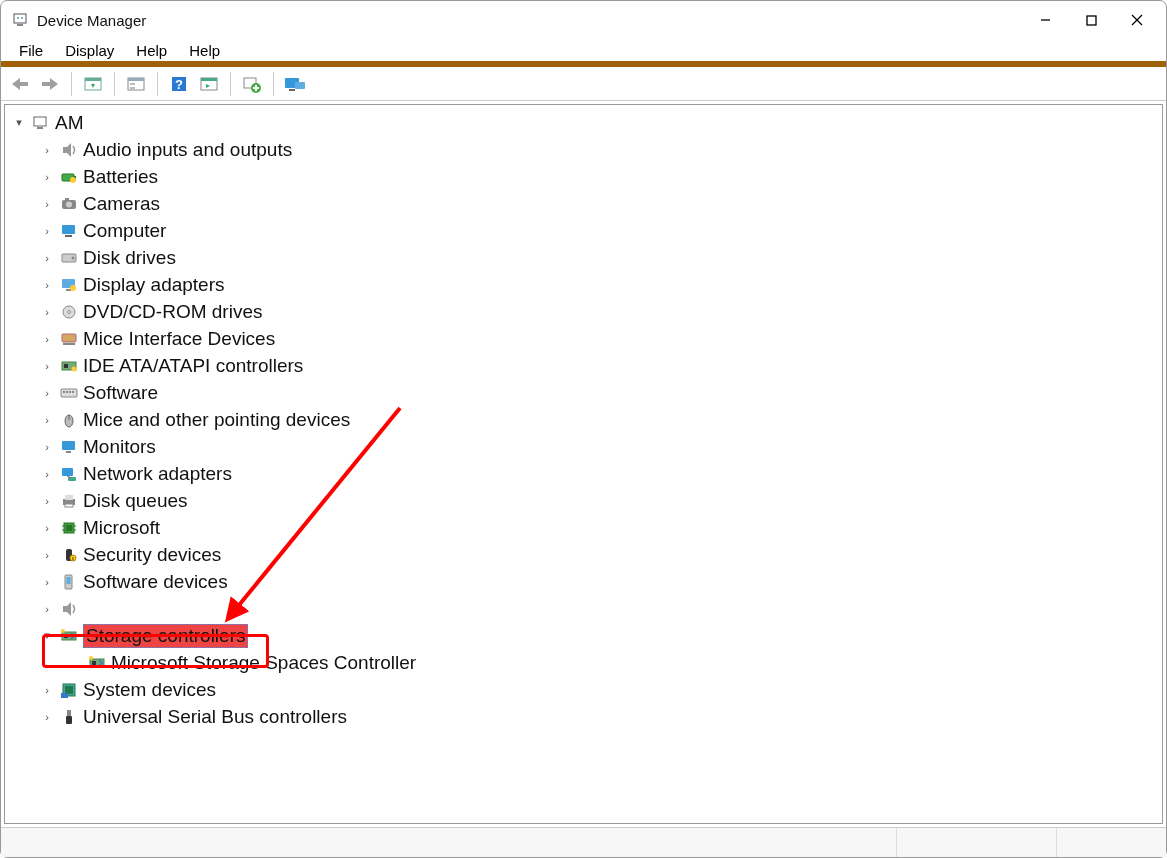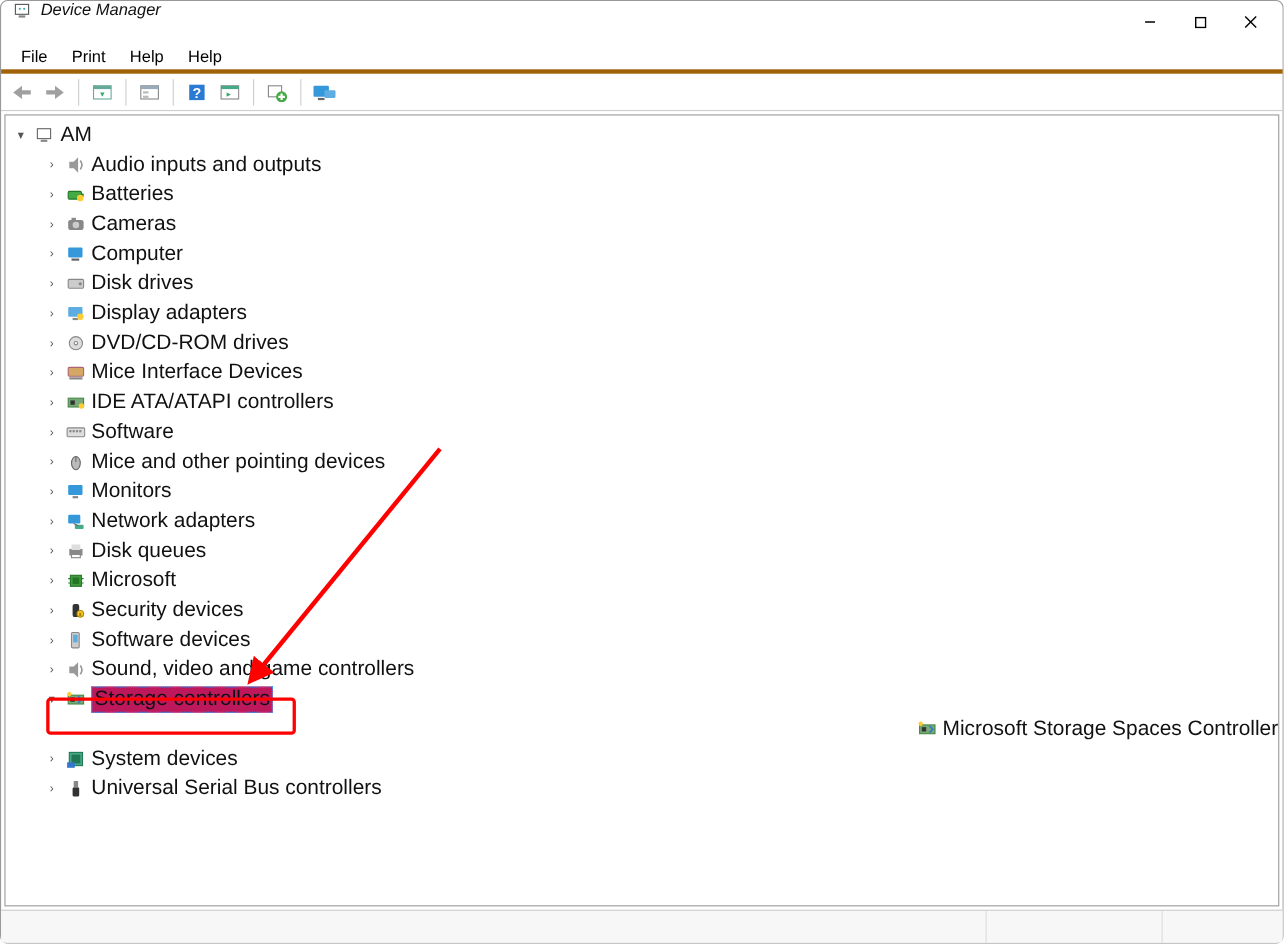--- a/index.html
+++ b/index.html
@@ -17,36 +17,36 @@
       height: 100%;
       border: 1px solid #999;
       border-radius: 7px;
       background: #fff;
       display: flex;
       flex-direction: column;
     }
     .titlebar {
       height: 38px;
       display: flex;
+      align-items: center;
       padding: 0 6px 0 10px;
       gap: 8px;
-      font-style: italic;
     }
     .titlebar .app-icon { width: 18px; height: 18px; display:flex; align-items:center; justify-content:center;}
     .titlebar .title { font-size: 15px; color: #111; }
     .titlebar .spacer { flex: 1; }
     .win-ctrls { display: flex; align-items: center; }
     .win-ctrl { width: 46px; height: 32px; display: flex; align-items: center; justify-content: center; cursor: pointer; }
     .menubar {
       height: 28px;
       display: flex;
       align-items: center;
       padding: 0 8px;
       gap: 2px;
-      border-bottom: 4px solid #a16207;
+      border-bottom: 6px solid #a16207;
     }
     .menu-item { padding: 3px 10px; cursor: pointer; font-size: 15px; }
     .toolbar {
       height: 34px;
       display: flex;
       align-items: center;
       padding: 2px 6px;
       gap: 4px;
       border-bottom: 1px solid #ccc;
     }
@@ -79,21 +79,21 @@
       display:flex; align-items:center; justify-content:center;
       color:#555;
       font-size: 11px;
     }
     .tree-row .dev-icon {
       width: 20px; height:20px;
       display:flex; align-items:center; justify-content:center;
     }
     .tree-row .label { font-size: 19px; color:#111; }
     .tree-row.selected .label {
-      background: #be185d;
+      background: #ef4444;
       border: 1px dotted #3399ff;
       padding: 0 2px;
     }
     .highlight-box {
       position: absolute;
       border: 3px solid #ff0000;
       border-radius: 4px;
       pointer-events: none;
     }
     .arrow-annot {
@@ -139,21 +139,21 @@
           <svg width="12" height="12">
             <line x1="1" y1="1" x2="11" y2="11" stroke="#000" stroke-width="1.3"></line>
             <line x1="11" y1="1" x2="1" y2="11" stroke="#000" stroke-width="1.3"></line>
           </svg>
         </div>
     </div>
   </div>
 
   <div class="menubar">
     <div class="menu-item">File</div>
-    <div class="menu-item">Print</div>
+    <div class="menu-item">Display</div>
     <div class="menu-item">Help</div>
     <div class="menu-item">Help</div>
   </div>
 
   <div class="toolbar">
     <div class="tbtn">
         <svg width="18" height="14">
           <polygon points="9,1 1,7 9,13 9,9 17,9 17,5 9,5" fill="#a0a0a0"></polygon>
         </svg>
       </div>
@@ -409,35 +409,34 @@
           <span class="label">Software devices</span>
         </div>
         <div class="tree-row" style="padding-left: 34px;">
           <span class="expander">›</span>
           <span class="dev-icon">
             <svg width="18" height="18" viewBox="0 0 18 18">
               <polygon points="3,6 7,6 11,2 11,16 7,12 3,12" fill="#999"></polygon>
               <path d="M13 5 Q16 9 13 13" fill="none" stroke="#999" stroke-width="1.5"></path>
             </svg>
           </span>
-          <span class="label">Sound, video and game controllers</span>
         </div>
         <div class="tree-row selected" style="padding-left: 34px;">
           <span class="expander">▾</span>
           <span class="dev-icon">
             <svg width="18" height="18" viewBox="0 0 18 18">
               <rect x="2" y="5" width="14" height="8" fill="#7a7" stroke="#484"></rect>
               <rect x="4" y="7" width="4" height="4" fill="#333"></rect>
               <path d="M11 6 l3 3 l-3 3" fill="none" stroke="#37c" stroke-width="1.5"></path>
               <circle cx="3" cy="4" r="2" fill="#fc3"></circle>
             </svg>
           </span>
           <span class="label">Storage controllers</span>
         </div>
-        <div class="tree-row" style="padding-left: 62px; justify-content: flex-end;">
+        <div class="tree-row" style="padding-left: 62px;">
           <span class="expander"></span>
           <span class="dev-icon">
             <svg width="18" height="18" viewBox="0 0 18 18">
               <rect x="2" y="5" width="14" height="8" fill="#7a7" stroke="#484"></rect>
               <rect x="4" y="7" width="4" height="4" fill="#333"></rect>
               <path d="M11 6 l3 3 l-3 3" fill="none" stroke="#37c" stroke-width="1.5"></path>
               <circle cx="3" cy="4" r="2" fill="#fc3"></circle>
             </svg>
           </span>
           <span class="label">Microsoft Storage Spaces Controller</span>

